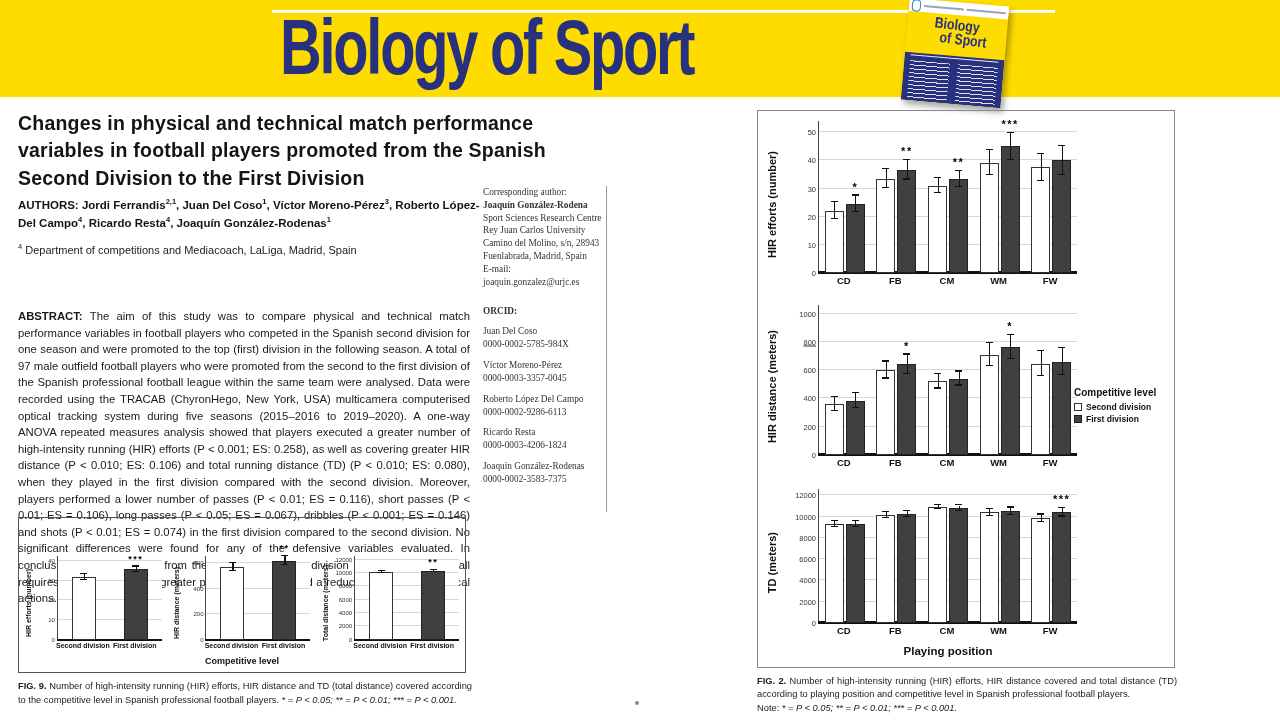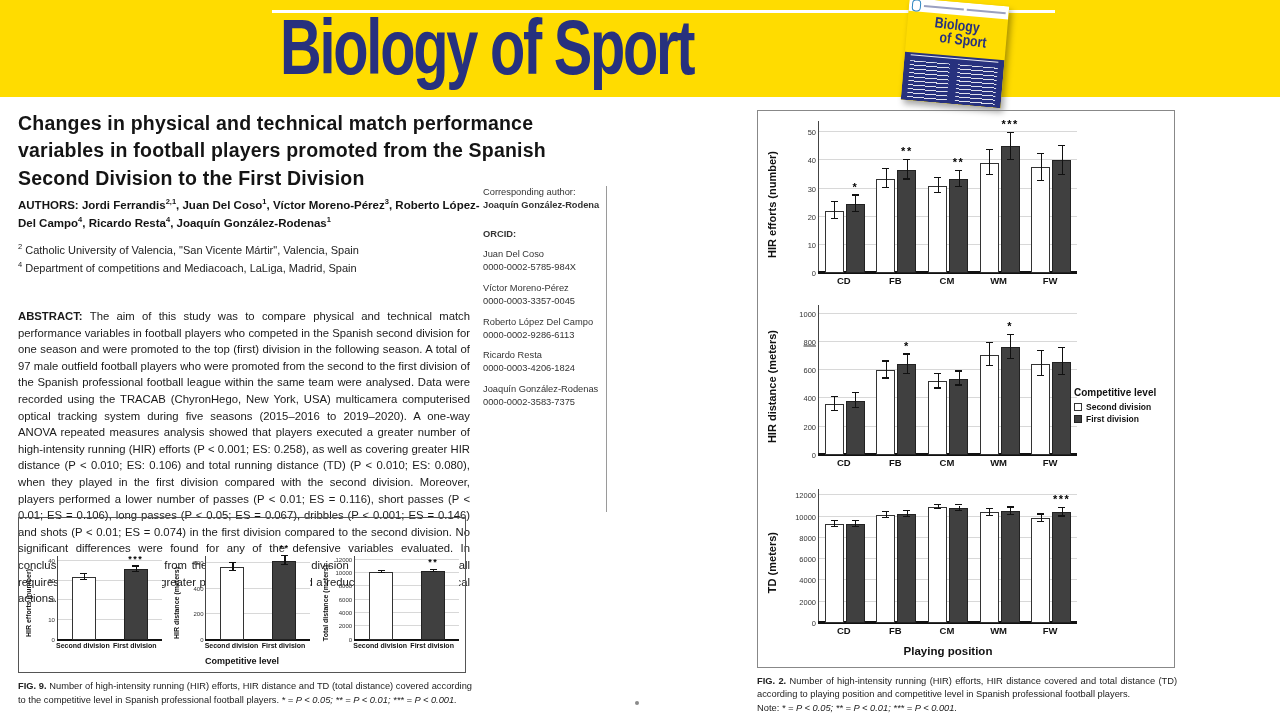--- a/index.html
+++ b/index.html
@@ -36,21 +36,21 @@
   
   .art-title{position:absolute;left:18px;top:110px;width:604px;font-size:19.5px;font-weight:bold;
          color:#141414;line-height:1.4;letter-spacing:.2px;}
   .authors{position:absolute;left:18px;top:196px;width:470px;font-size:11.5px;font-weight:bold;
          color:#141414;line-height:1.55;}
   .authors sup,.affils sup{font-size:7.5px;}
   .affils{position:absolute;left:18px;top:241px;width:470px;font-size:11px;color:#222;line-height:1.58;}
   .abstract{position:absolute;left:18px;top:308px;width:452px;font-size:11.3px;color:#1a1a1a;
          line-height:1.47;text-align:justify;}
 
-  .sidecol{position:absolute;left:483px;top:186px;width:120px;font-size:9.3px;color:#333;line-height:1.38;}
+  .sidecol{position:absolute;left:483px;top:186px;width:120px;font-size:9.3px;color:#333;line-height:1.38;font-family:Liberation Serif, serif;}
   .sidecol .corr-name{font-weight:bold;}
   .orcid-head{font-weight:bold;margin-top:16px;}
   .orcid-entry{margin-top:8px;}
   .divider{position:absolute;left:606px;top:186px;width:1px;height:326px;background:#9a9a9a;}
 
   
   .fig1-box{position:absolute;left:18px;top:517px;width:448px;height:156px;border:1.5px solid #555;
          box-sizing:border-box;display:flex;justify-content:space-around;padding-top:16px;}
   .fig1-xlabel{position:absolute;left:0;right:0;bottom:6px;text-align:center;
          font-weight:bold;font-size:9px;color:#111;}
@@ -134,32 +134,38 @@
   </div>
 
   <div class="art-title">Changes in physical and technical match performance variables in football players promoted from the Spanish Second Division to the First Division</div>
 
   <div class="authors">
     <span>AUTHORS:</span>
     <span id="authors-list"><span> Jordi Ferrandis</span><sup>2,1</sup>,<span> Juan Del Coso</span><sup>1</sup>,<span> Víctor Moreno-Pérez</span><sup>3</sup>,<span> Roberto López-Del Campo</span><sup>4</sup>,<span> Ricardo Resta</span><sup>4</sup>,<span> Joaquín González-Rodenas</span><sup>1</sup></span>
   </div>
 
   <div class="affils" id="affils">
-      <div><sup>2</sup> Catholic University of Valencia, "San Vicente Mártir", Valencia, Spain</div>
       <div><sup>4</sup> Department of competitions and Mediacoach, LaLiga, Madrid, Spain</div>
     </div>
 
   <div class="abstract">
     <b>ABSTRACT:</b>
     <span>The aim of this study was to compare physical and technical match performance variables in football players who competed in the Spanish second division for one season and were promoted to the top (first) division in the following season. A total of 97 male outfield football players who were promoted from the second to the first division of the Spanish professional football league within the same team were analysed. Data were recorded using the TRACAB (ChyronHego, New York, USA) multicamera computerised optical tracking system during five seasons (2015–2016 to 2019–2020). A one-way ANOVA repeated measures analysis showed that players executed a greater number of high-intensity running (HIR) efforts (P &lt; 0.001; ES: 0.258), as well as covering greater HIR distance (P &lt; 0.010; ES: 0.106) and total running distance (TD) (P &lt; 0.010; ES: 0.080), when they played in the first division compared with the second division. Moreover, players performed a lower number of passes (P &lt; 0.01; ES = 0.116), short passes (P &lt; 0.01; ES = 0.106), long passes (P &lt; 0.05; ES = 0.067), dribbles (P &lt; 0.001; ES = 0.146) and shots (P &lt; 0.01; ES = 0.074) in the first division compared to the second division. No significant differences were found for any of the defensive variables evaluated. In conclusion, being promoted from the second to the first division of professional football requires players to adapt to greater physical demands and a reduced number of technical actions.</span>
   </div>
 
   <div class="sidecol">
     <div>Corresponding author:</div>
     <div class="corr-name">Joaquín González-Rodena</div>
+    <div id="corr-lines">
+        <div>Sport Sciences Research Centre</div>
+        <div>Rey Juan Carlos University</div>
+        <div>Camino del Molino, s/n, 28943</div>
+        <div>Fuenlabrada, Madrid, Spain</div>
+        <div>E-mail: joaquin.gonzalez@urjc.es</div>
+      </div>
     <div class="orcid-head">ORCID:</div>
     <div id="orcid-list">
         <div class="orcid-entry">
           <div>Juan Del Coso</div>
           <div>0000-0002-5785-984X</div>
         </div>
         <div class="orcid-entry">
           <div>Víctor Moreno-Pérez</div>
           <div>0000-0003-3357-0045</div>
         </div>

